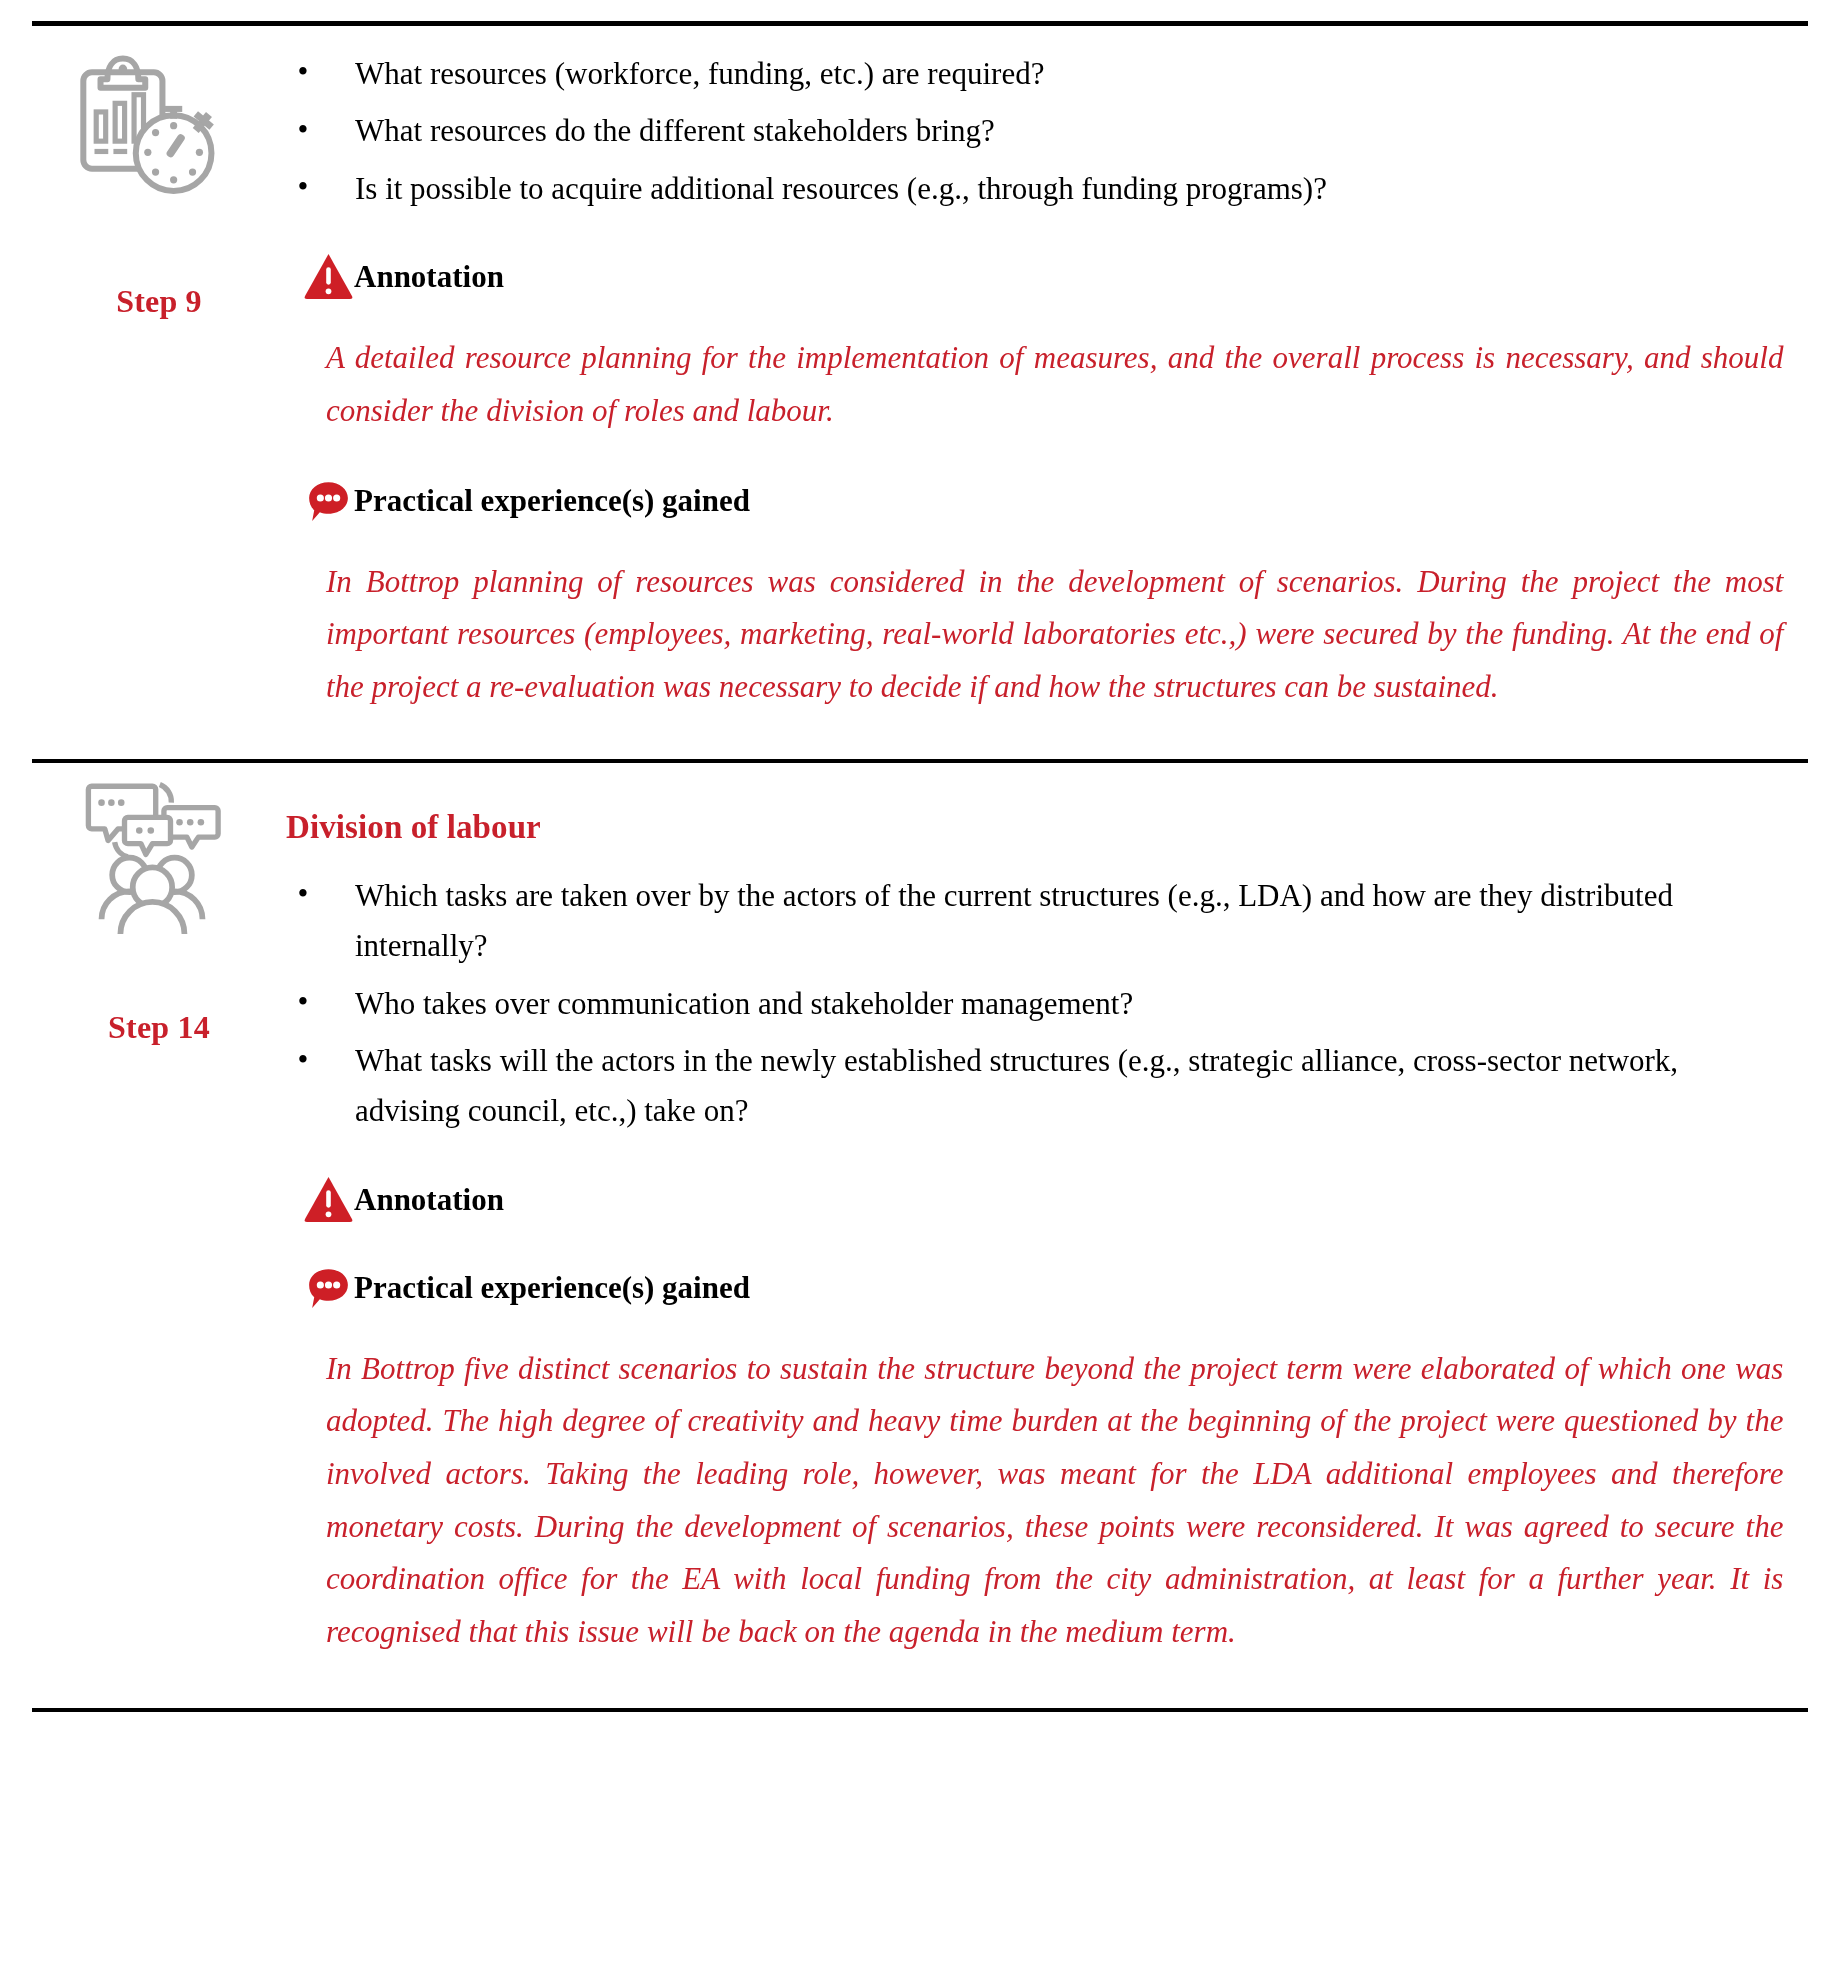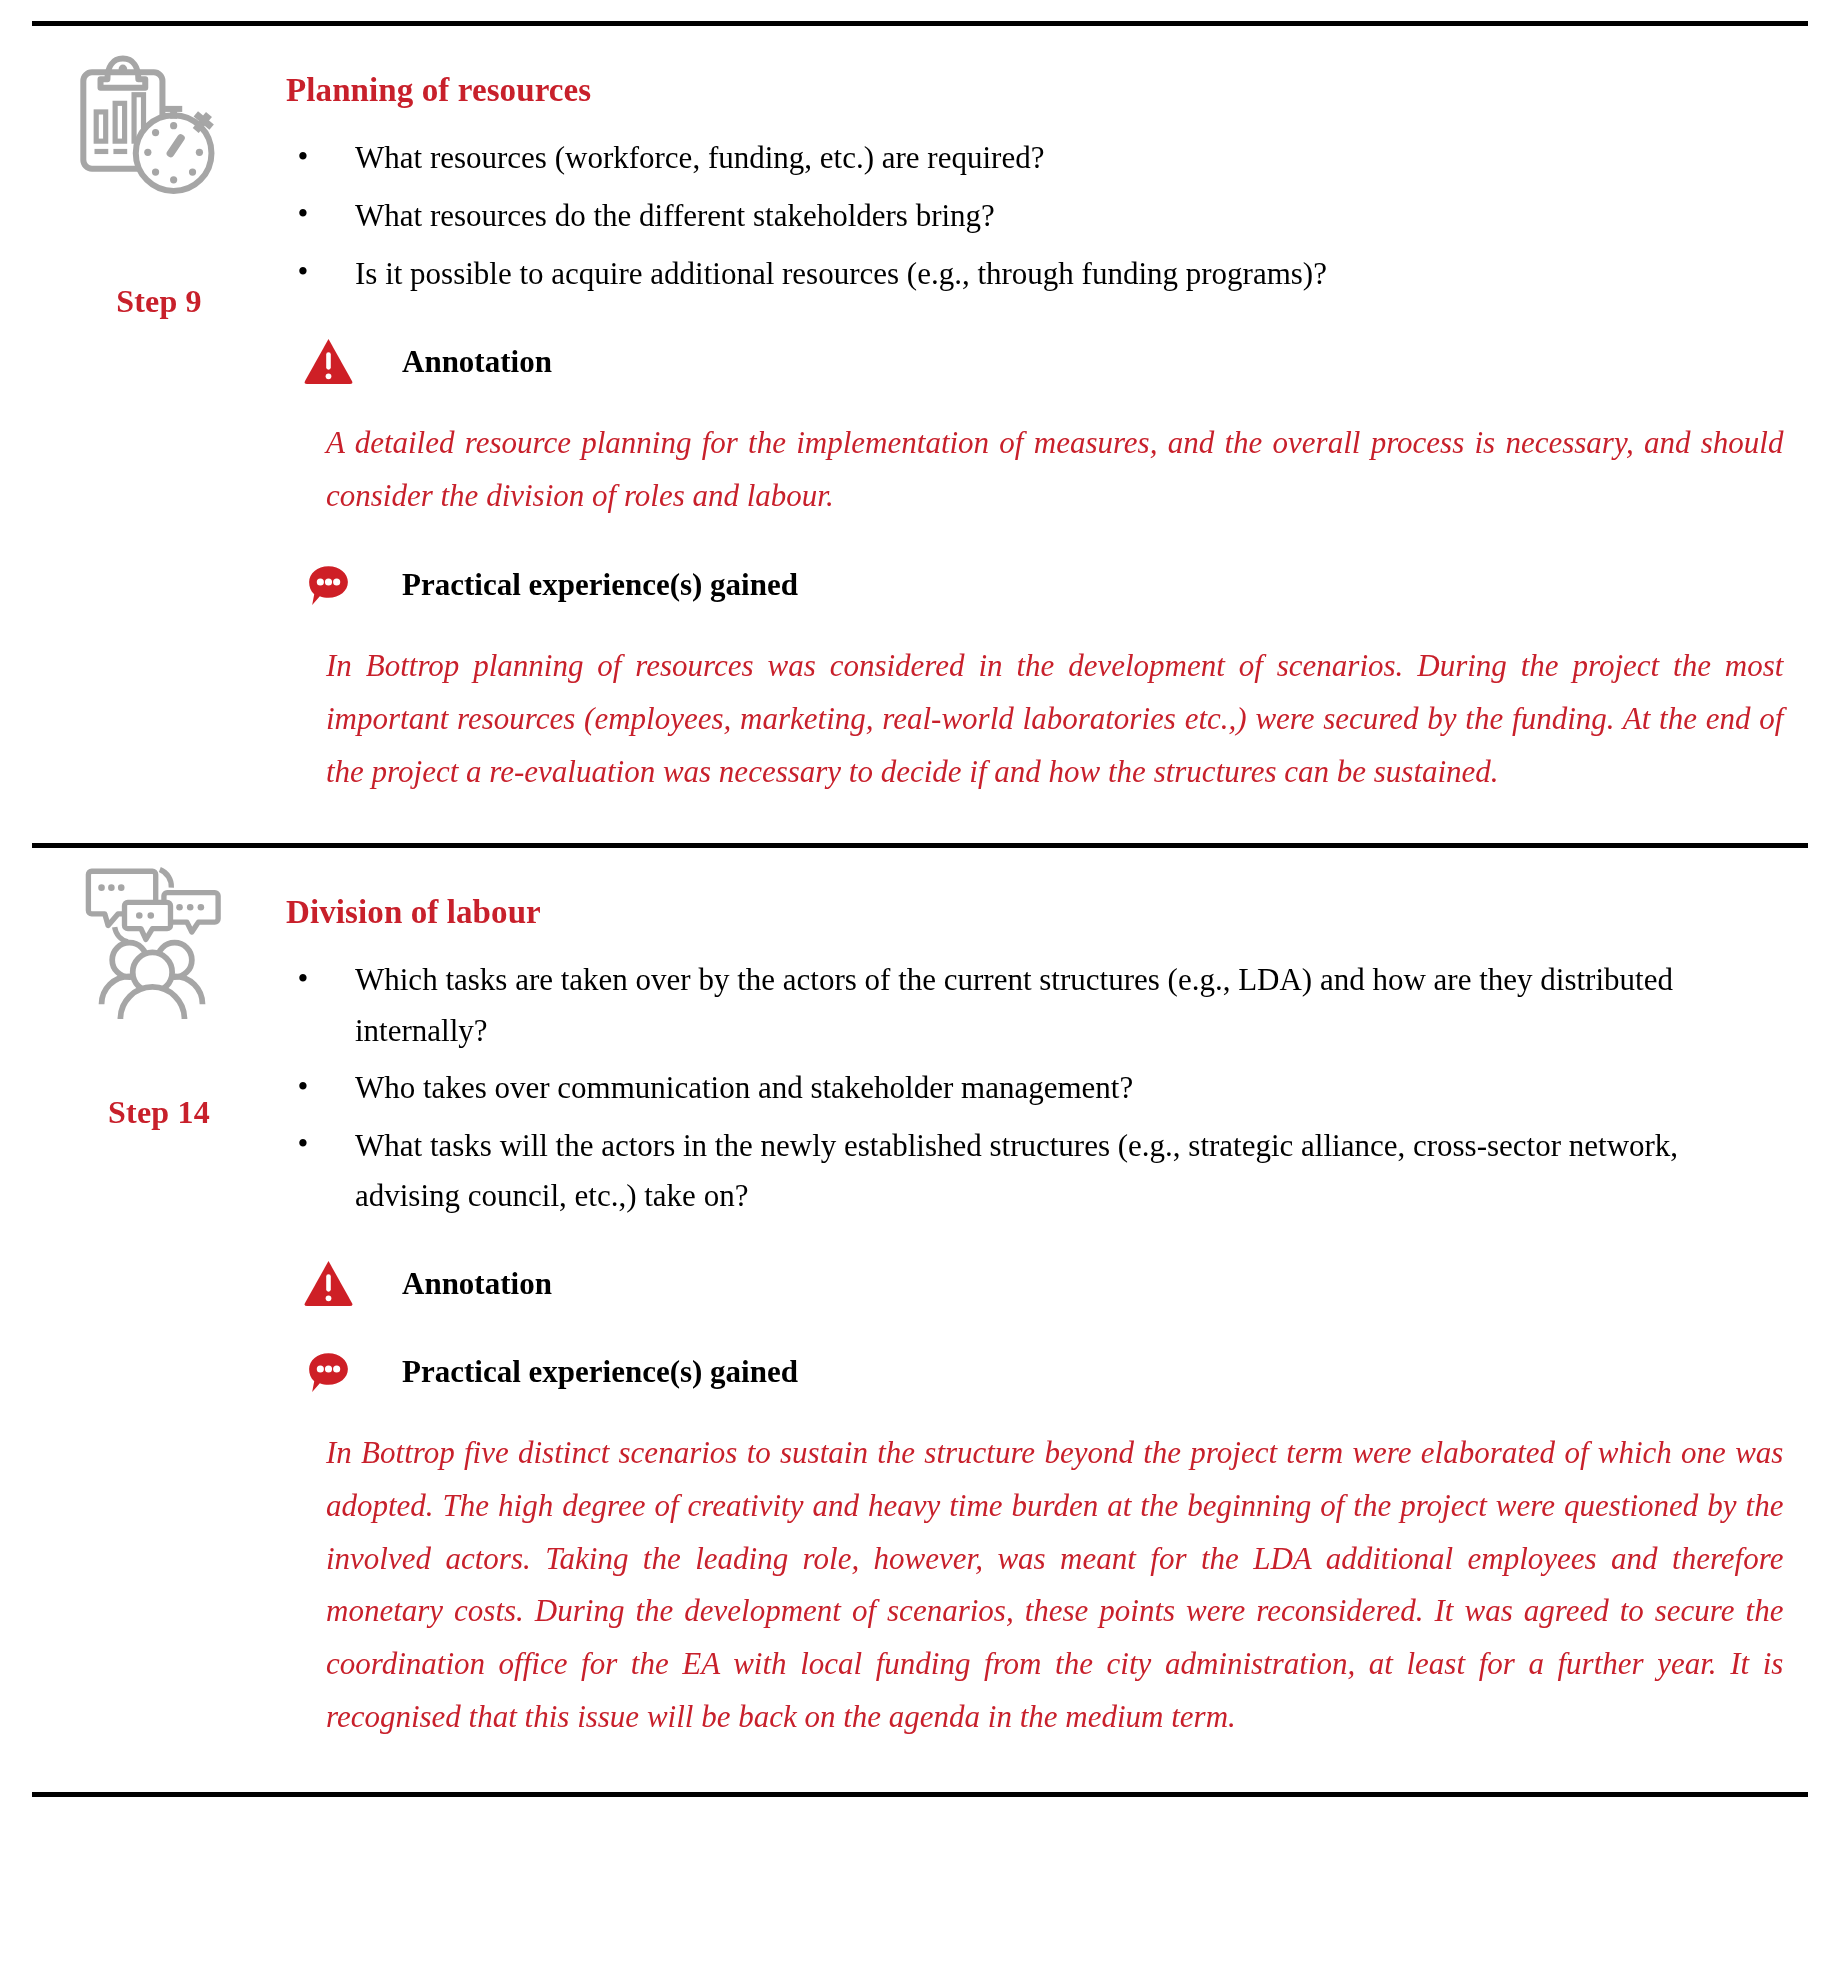--- a/index.html
+++ b/index.html
@@ -112,21 +112,20 @@
   .cue .cue-icon {
     width: 51px;
     height: 51px;
     flex: 0 0 51px;
     display: block;
   }
   .cue .cue-label {
     font-size: 31px;
     font-weight: bold;
     color: #000;
-    margin-left: 48px;
     line-height: 1;
   }
 
   .note {
     color: #C8202B;
     font-style: italic;
     font-size: 31px;
     line-height: 1.70;
     margin-top: 30px;
     text-align: justify;
@@ -175,21 +174,20 @@
         <circle cx="96" cy="142" r="4.2" fill="#A6A6A6"></circle>
         <circle cx="117" cy="151" r="4.2" fill="#A6A6A6"></circle>
         <circle cx="139" cy="142" r="4.2" fill="#A6A6A6"></circle>
         <circle cx="147" cy="119" r="4.2" fill="#A6A6A6"></circle>
       </svg>
       <div class="step-label s9">Step 9</div>
     </div>
 
     <div class="body-col">
 
-      <div class="section-title">Planning of resources</div>
 
       <ul class="bullets">
         <li>What resources (workforce, funding, etc.) are required?</li>
         <li>What resources do the different stakeholders bring?</li>
         <li>Is it possible to acquire additional resources (e.g., through funding programs)?</li>
       </ul>
 
       <div class="cue">
         <svg class="cue-icon" viewBox="0 0 100 100" xmlns="http://www.w3.org/2000/svg">
           <path d="M50 6 L96 88 Q99 94 92 94 L8 94 Q1 94 4 88 Z" fill="#CE1F26"></path>

